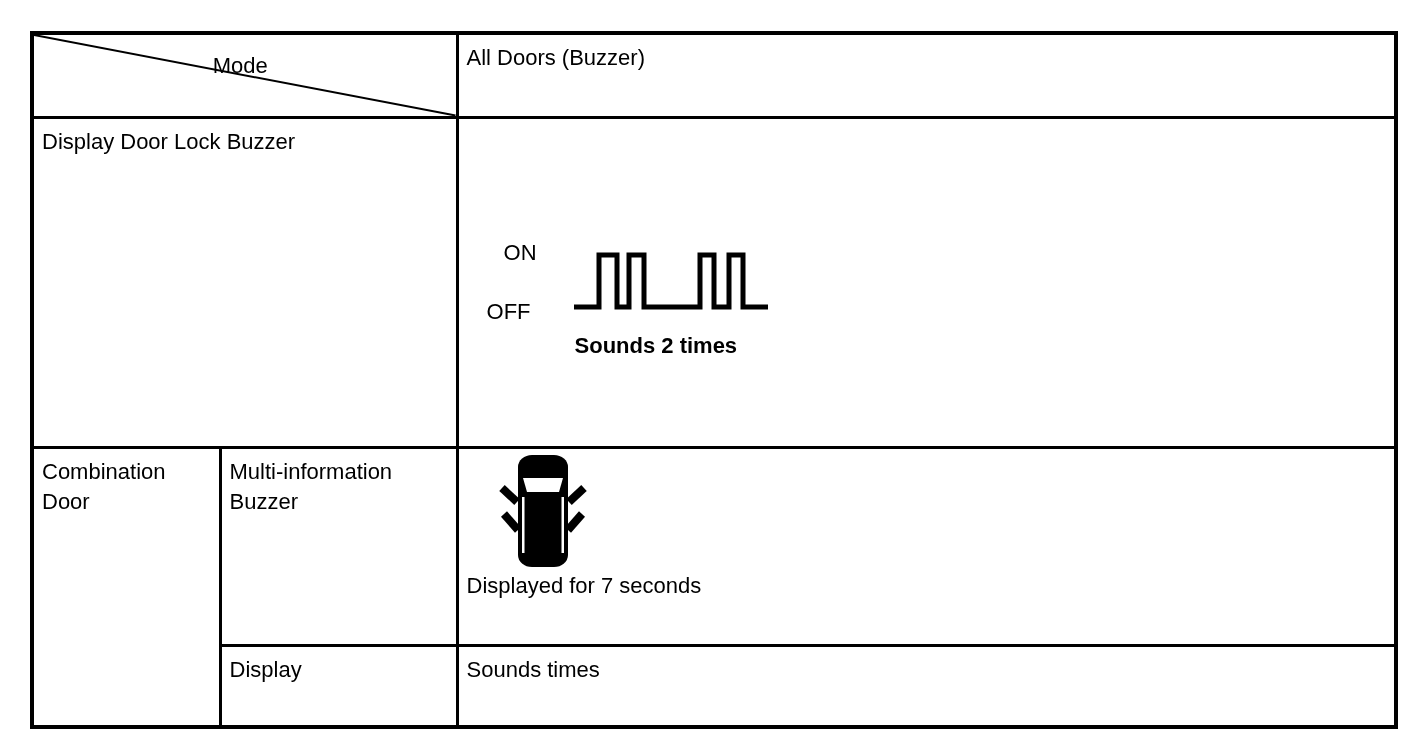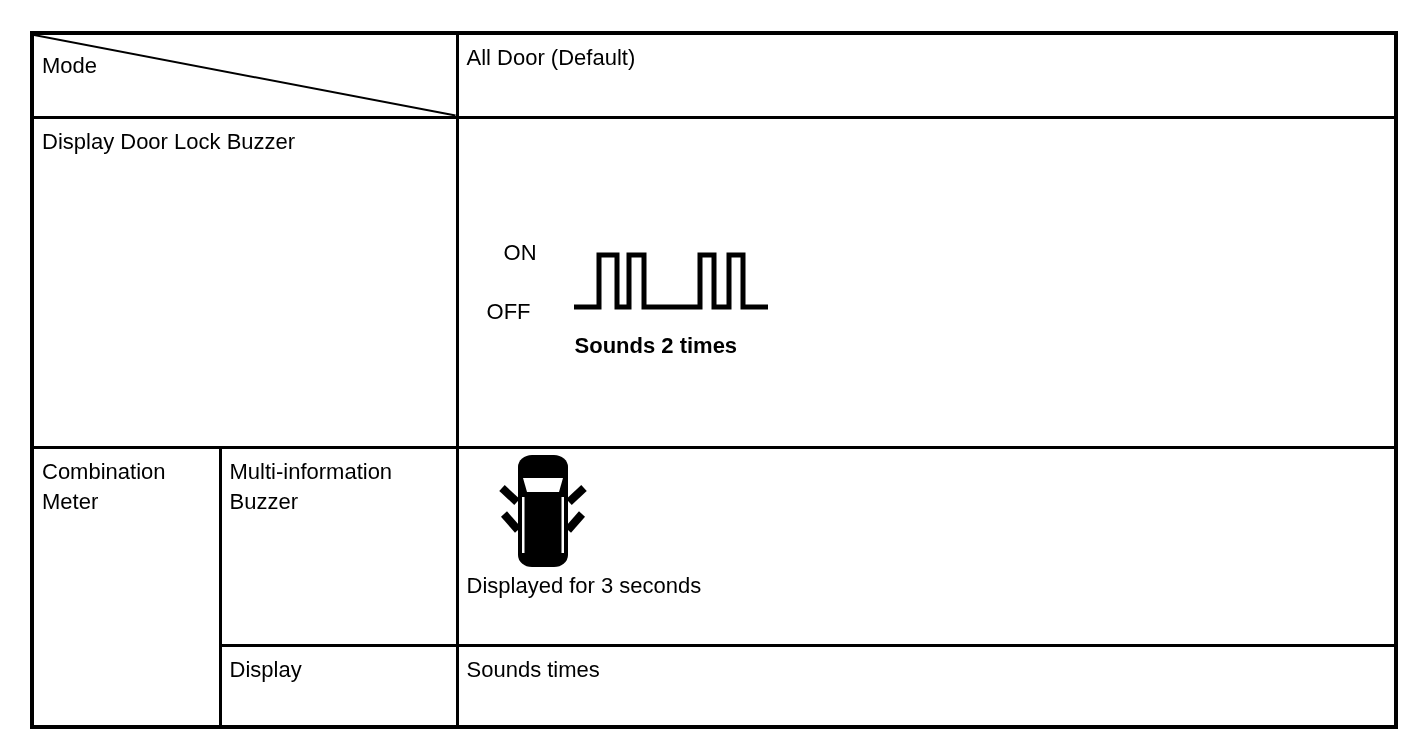--- a/index.html
+++ b/index.html
@@ -41,21 +41,21 @@
   }
   .diag-svg {
     position: absolute;
     left: 0; top: 0;
     width: 100%; height: 100%;
     display: block;
   }
   .mode-label {
     position: relative;
     display: block;
-    text-align: left;
+    text-align: center;
     padding: 8px 9px 0 0;
   }
   
   td.wf-cell {
     position: relative;
     padding: 0;
     margin-top: 48px;
   }
   .wf-on   { position: absolute; left: 45px;  top: 119px; }
   .wf-off  { position: absolute; left: 28px;  top: 178px; }
@@ -82,61 +82,61 @@
 
     <tbody>
         <tr style="height:84px">
       <td colspan="2" class="diag-cell">
         <svg class="diag-svg" viewBox="0 0 100 100" preserveAspectRatio="none">
           <line x1="0" y1="0" x2="100" y2="100" stroke="#000" stroke-width="2" vector-effect="non-scaling-stroke"></line>
         </svg>
         <span class="mode-label">Mode</span>
       </td>
       <td>
-        <span>All Door (Default)</span>
+        <span>All Doors (Buzzer)</span>
       </td>
     </tr>
 
     <tr style="height:330px">
       <td colspan="2">
         <span>Display Door Lock Buzzer</span>
       </td>
       <td class="wf-cell">
         <span class="wf-on">ON</span>
         <span class="wf-off">OFF</span>
         <svg class="wf-svg" viewBox="0 0 215 75">
           <path d="M13 62 H38 V10 H56 V62 H68 V10 H83 V62 H139 V10 H153 V62 H168 V10 H182 V62 H207" fill="none" stroke="#000" stroke-width="5" stroke-linejoin="miter"></path>
         </svg>
         <span class="wf-caption">Sounds 2 times</span>
       </td>
     </tr>
 
     <tr style="height:198px">
       <td rowspan="2">
-        <span>Combination Meter</span>
+        <span>Combination Door</span>
       </td>
       <td>
         <span>Multi-information Buzzer</span>
       </td>
       <td class="car-cell">
         <svg class="car-svg" viewBox="0 0 90 117">
 
           <line x1="19" y1="49" x2="4" y2="35" stroke="#000" stroke-width="8"></line>
           <line x1="20" y1="77" x2="6" y2="61" stroke="#000" stroke-width="8"></line>
           <line x1="71" y1="49" x2="86" y2="35" stroke="#000" stroke-width="8"></line>
           <line x1="70" y1="77" x2="84" y2="61" stroke="#000" stroke-width="8"></line>
 
           <rect x="20" y="2" width="50" height="112" rx="14" ry="12" fill="#000"></rect>
 
           <polygon points="25,25 65,25 61,39 29,39" fill="#fff"></polygon>
 
           <rect x="24" y="44" width="2.5" height="56" fill="#fff"></rect>
           <rect x="63.5" y="44" width="2.5" height="56" fill="#fff"></rect>
         </svg>
-        <span class="car-caption">Displayed for 3 seconds</span>
+        <span class="car-caption">Displayed for 7 seconds</span>
       </td>
     </tr>
 
     <tr style="height:82px">
       <td>
         <span>Display</span>
       </td>
       <td>
         <span>Sounds times</span>
       </td>

